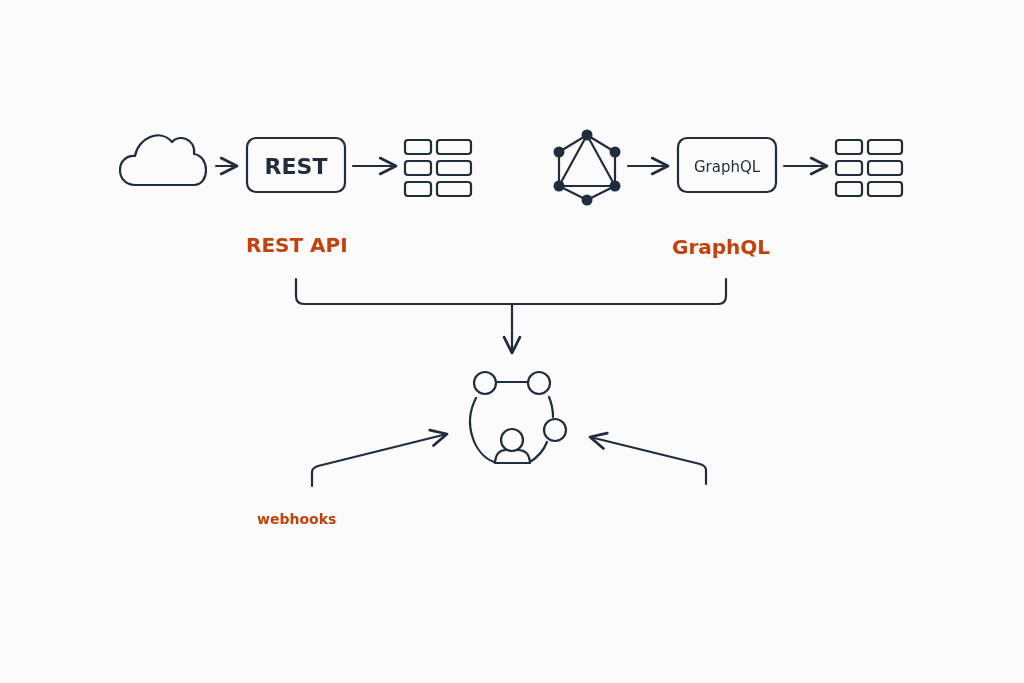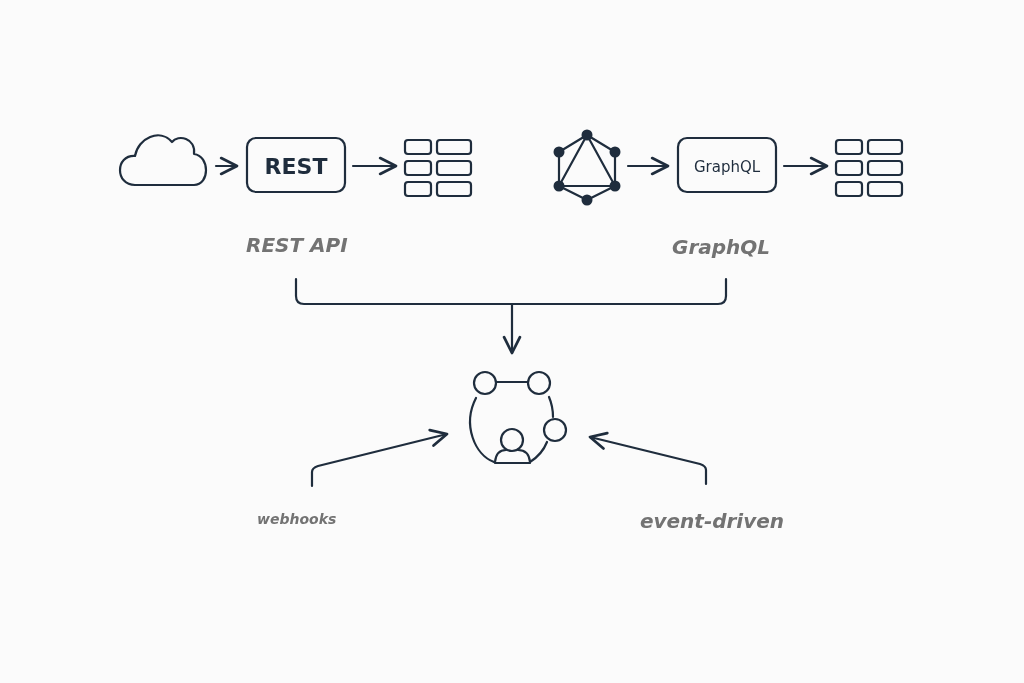--- a/index.html
+++ b/index.html
@@ -1,20 +1,20 @@
 <!DOCTYPE html>
 <html><head>
 <meta charset="utf-8">
 <style>
   html, body { margin:0; padding:0; }
   body { width:1024px; height:683px; background:#fbfbfb; position:relative; overflow:hidden;
          font-family:"DejaVu Sans", sans-serif; color:#1f2d3d; }
   svg#diagram { position:absolute; left:0; top:0; }
   .stroke { stroke:#1f2d3d; fill:none; stroke-width:2.2; stroke-linecap:round; stroke-linejoin:round; }
-  .lbl { position:absolute; font-weight:bold; color:#737373; white-space:nowrap;font-style:italic; }
+  .lbl { position:absolute; font-weight:bold; color:#c2410c; white-space:nowrap; }
   .box-text { font-family:"DejaVu Sans", sans-serif; fill:#1f2d3d; }
 </style>
 </head>
 <body>
 
 <svg id="diagram" width="1024" height="683" viewBox="0 0 1024 683">
   <defs>
     <marker id="ah" viewBox="0 0 10 10" refX="9" refY="5" markerWidth="9" markerHeight="9" orient="auto-start-reverse">
       <path d="M1,1 L9,5 L1,9" fill="none" stroke="#1f2d3d" stroke-width="1.4" stroke-linecap="round" stroke-linejoin="round"></path>
     </marker>
@@ -84,14 +84,13 @@
 
   <path class="stroke" d="M312,486 L312,472 Q312,468 318,466 L447,434" marker-end="url(#ah)"></path>
 
   <path class="stroke" d="M706,484 L706,470 Q706,466 700,464 L590,437" marker-end="url(#ah)"></path>
 </svg>
 
 <div class="lbl" style="left:246px; top:233px; font-size:20px;">REST API</div>
 <div class="lbl" style="left:672px; top:235px; font-size:20px;">GraphQL</div>
 <div class="lbl" style="left:257px; top:511px; font-size:14px;">webhooks</div>
 <div class="lbl" style="left:632px; top:509px; font-size:20px; text-align:center; width:160px;">
-  <div>event-driven</div>
 </div>
 
 </body></html>

